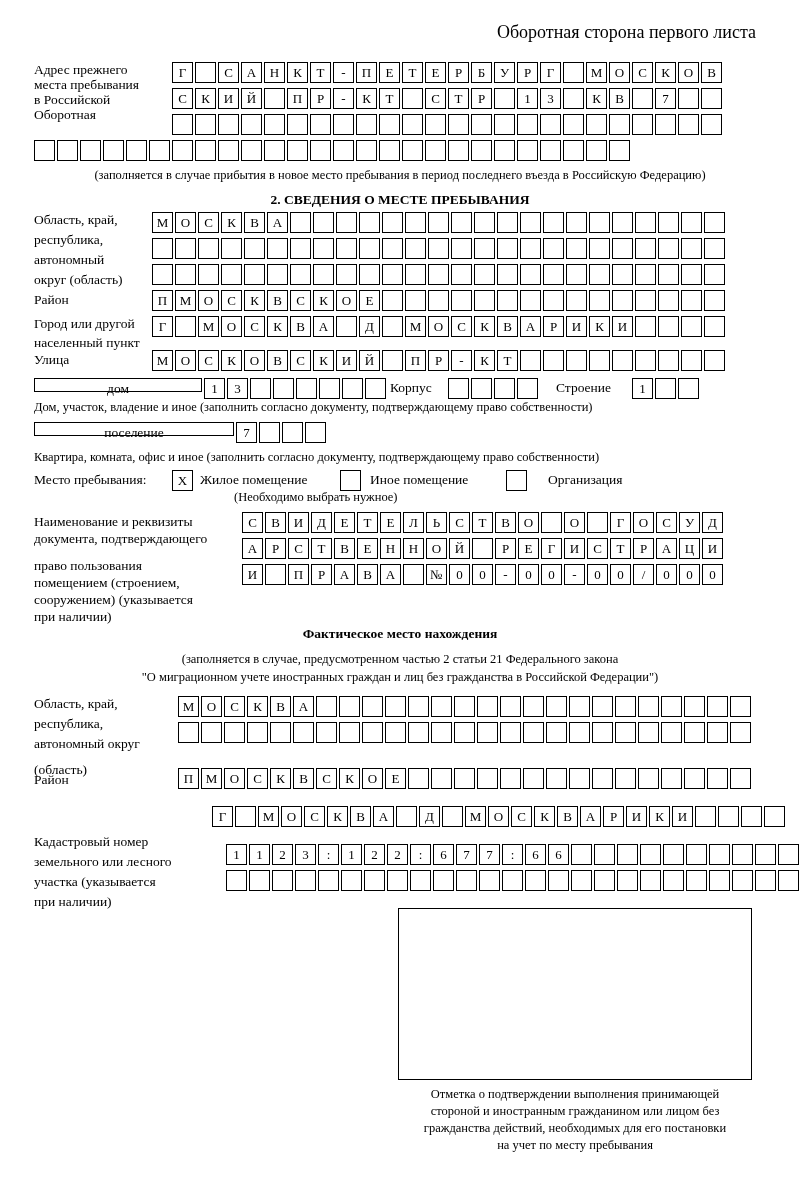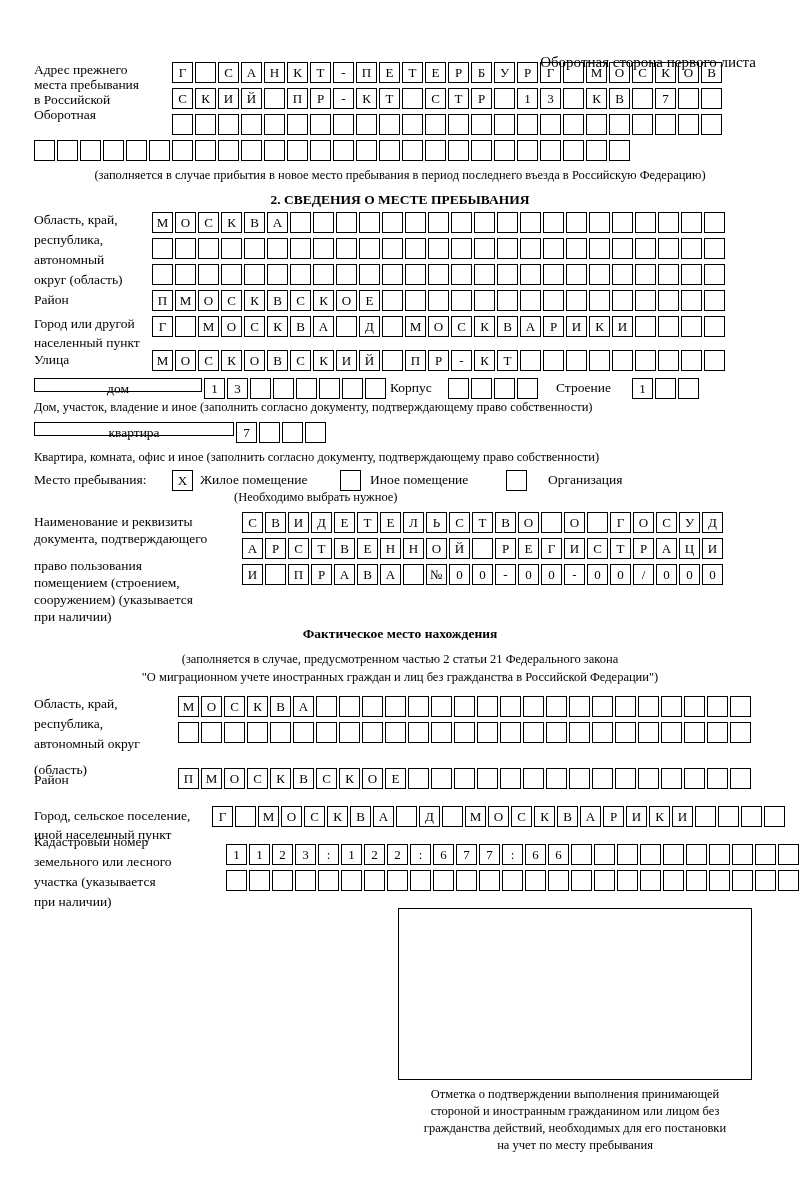--- a/index.html
+++ b/index.html
@@ -9,22 +9,21 @@
     font-family:"Liberation Serif", serif;
     color:#000;
     font-size:13px;
     position:relative;
     overflow:hidden;
   }
   .page{position:relative;width:800px;height:1180px;}
 
   .hdr-right{
     position:absolute; right:44px; top:22px;
-    font-size:15px;
-    margin-top:32px;
+    font-size:18px;
   }
 
   .lbl{font-size:13.5px; line-height:15px;}
   .center{text-align:center;}
   .bold{font-weight:bold;}
 
   
   .cells{display:flex;}
   .cell{
     width:21px;height:21px;
@@ -380,21 +379,21 @@
     </div>
   <div class="row lbl" style="left:556px;top:380px;">Строение</div>
   <div class="row cells" style="left:632px;top:378px;">
       <div class="cell">1</div>
       <div class="cell"></div>
       <div class="cell last"></div>
     </div>
 
   <div class="row note" style="left:34px;top:400px;">Дом, участок, владение и иное (заполнить согласно документу, подтверждающему право собственности)</div>
 
-  <div class="row boxlabel" style="left:34px;top:422px;width:200px;">квартира</div>
+  <div class="row boxlabel" style="left:34px;top:422px;width:200px;">поселение</div>
   <div class="row cells" style="left:236px;top:422px;">
       <div class="cell">7</div>
       <div class="cell"></div>
       <div class="cell"></div>
       <div class="cell last"></div>
     </div>
   <div class="row note" style="left:34px;top:450px;">Квартира, комната, офис и иное (заполнить согласно документу, подтверждающему право собственности)</div>
 
   <div class="row lbl" style="left:34px;top:472px;">Место пребывания:</div>
   <div class="row cell" style="left:172px;top:470px;">Х</div>
@@ -570,24 +569,20 @@
       <div class="cell"></div>
       <div class="cell"></div>
       <div class="cell"></div>
       <div class="cell"></div>
       <div class="cell"></div>
       <div class="cell"></div>
       <div class="cell"></div>
       <div class="cell last"></div>
     </div>
 
-  <div class="row" style="left:34px;top:808px;width:160px;">
-    <div class="lbl">Город, сельское поселение,</div>
-    <div class="lbl" style="margin-top:4px;">иной населенный пункт</div>
-  </div>
   <div class="row cells" style="left:212px;top:806px;">
       <div class="cell">Г</div>
       <div class="cell"></div>
       <div class="cell">М</div>
       <div class="cell">О</div>
       <div class="cell">С</div>
       <div class="cell">К</div>
       <div class="cell">В</div>
       <div class="cell">А</div>
       <div class="cell"></div>

